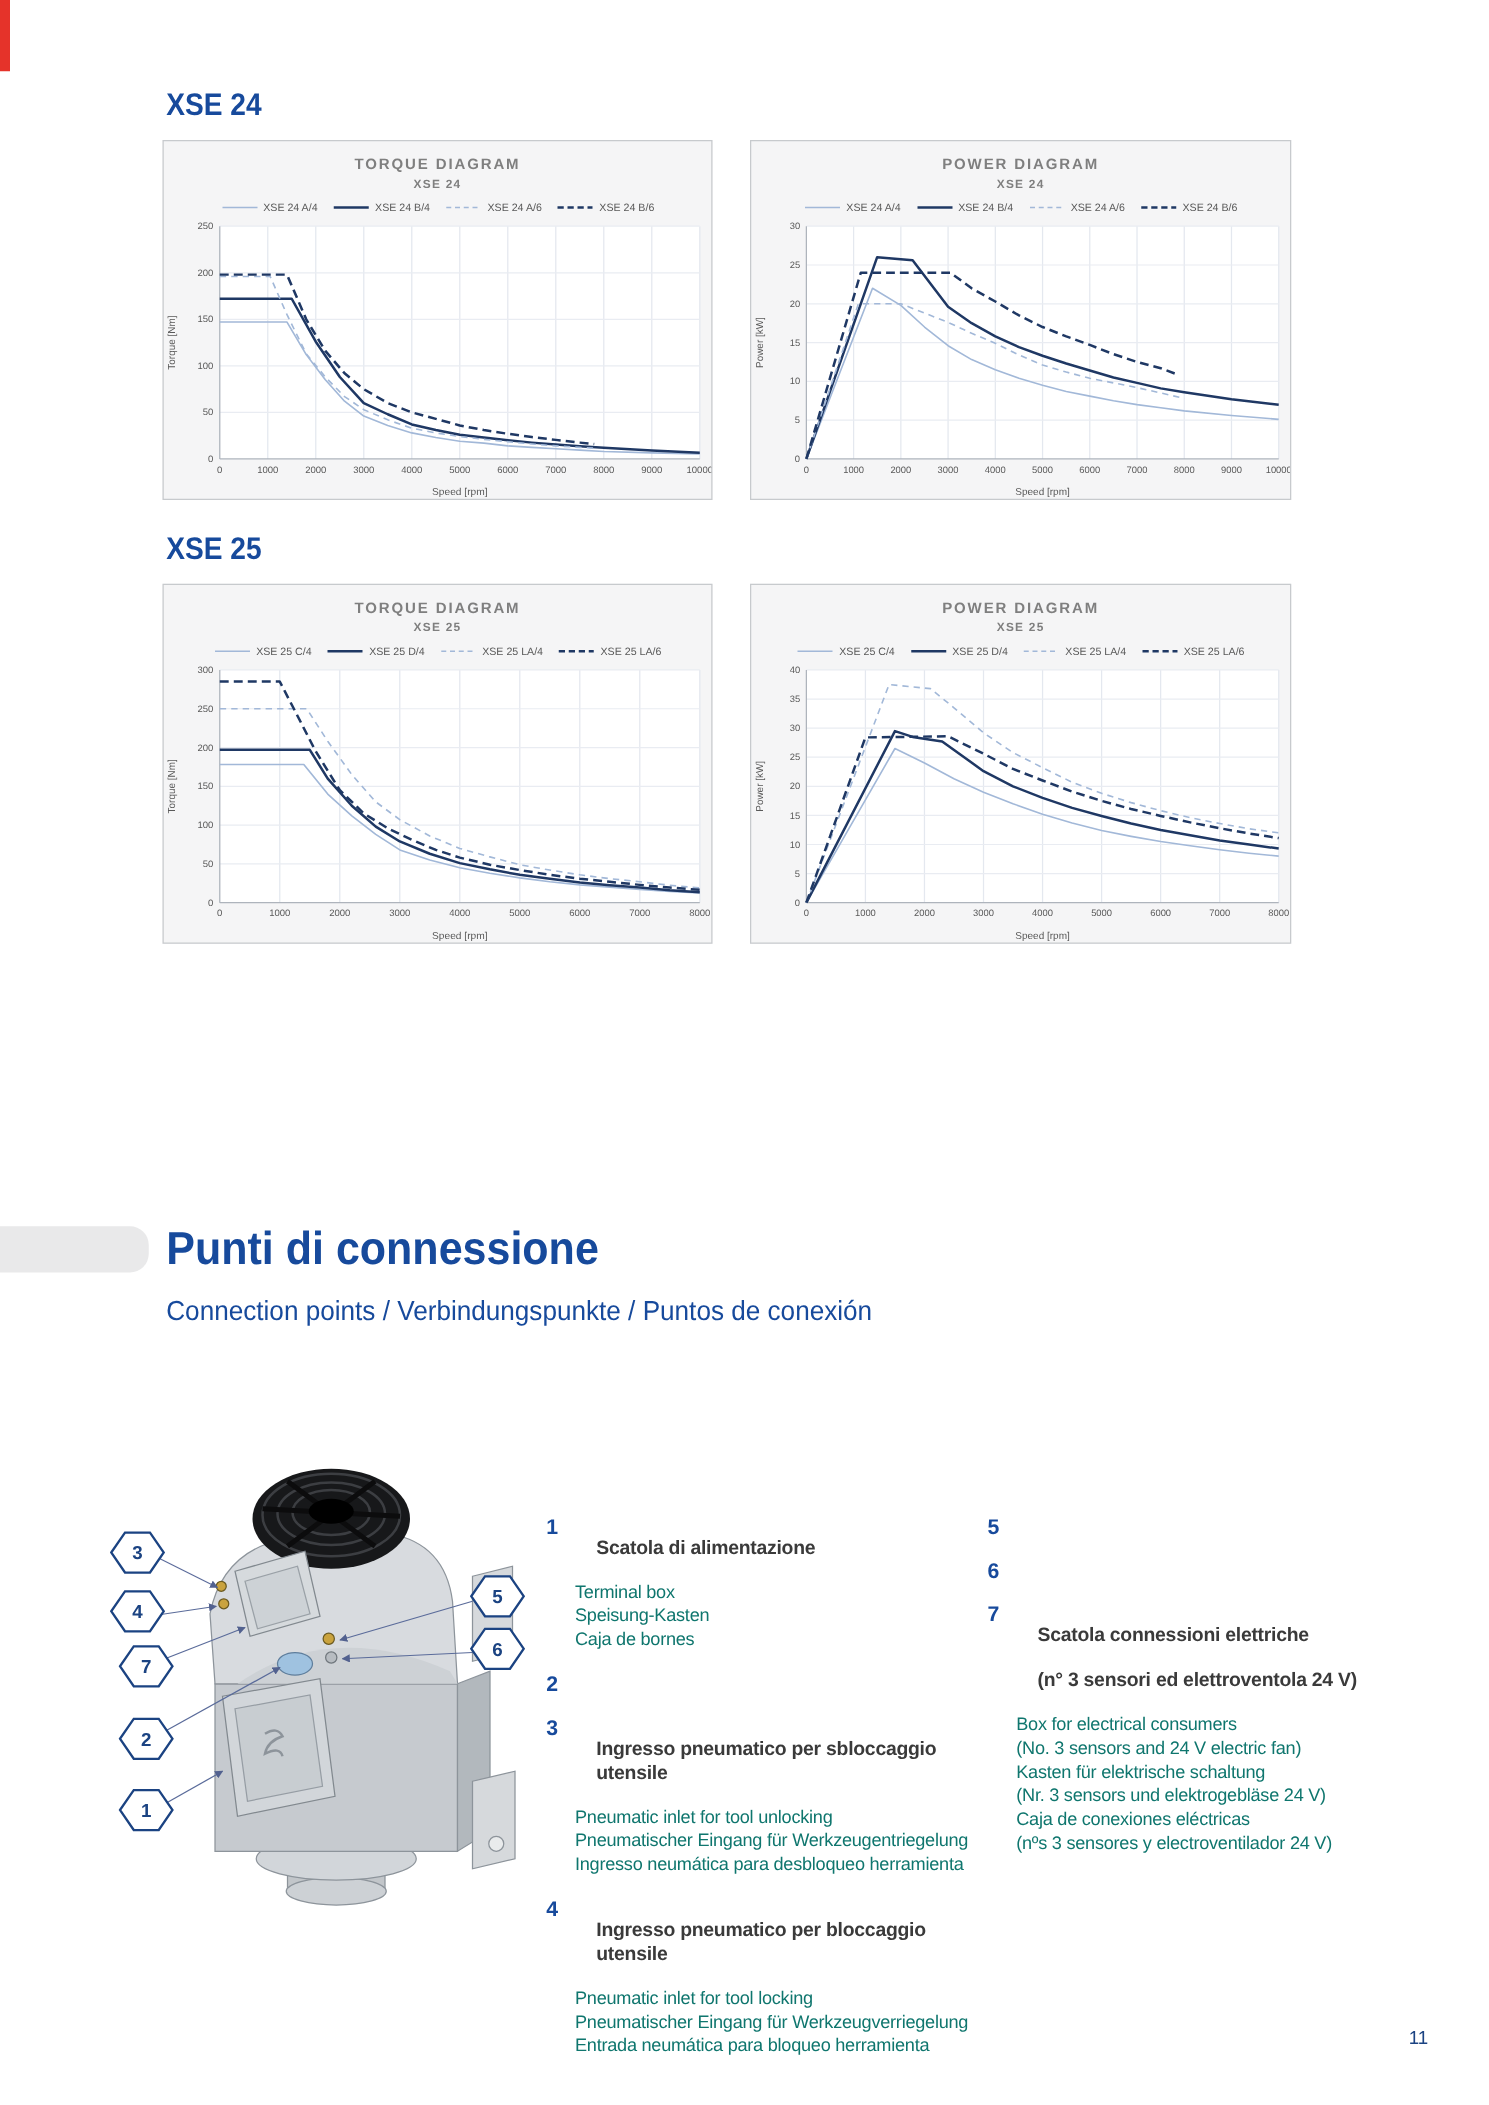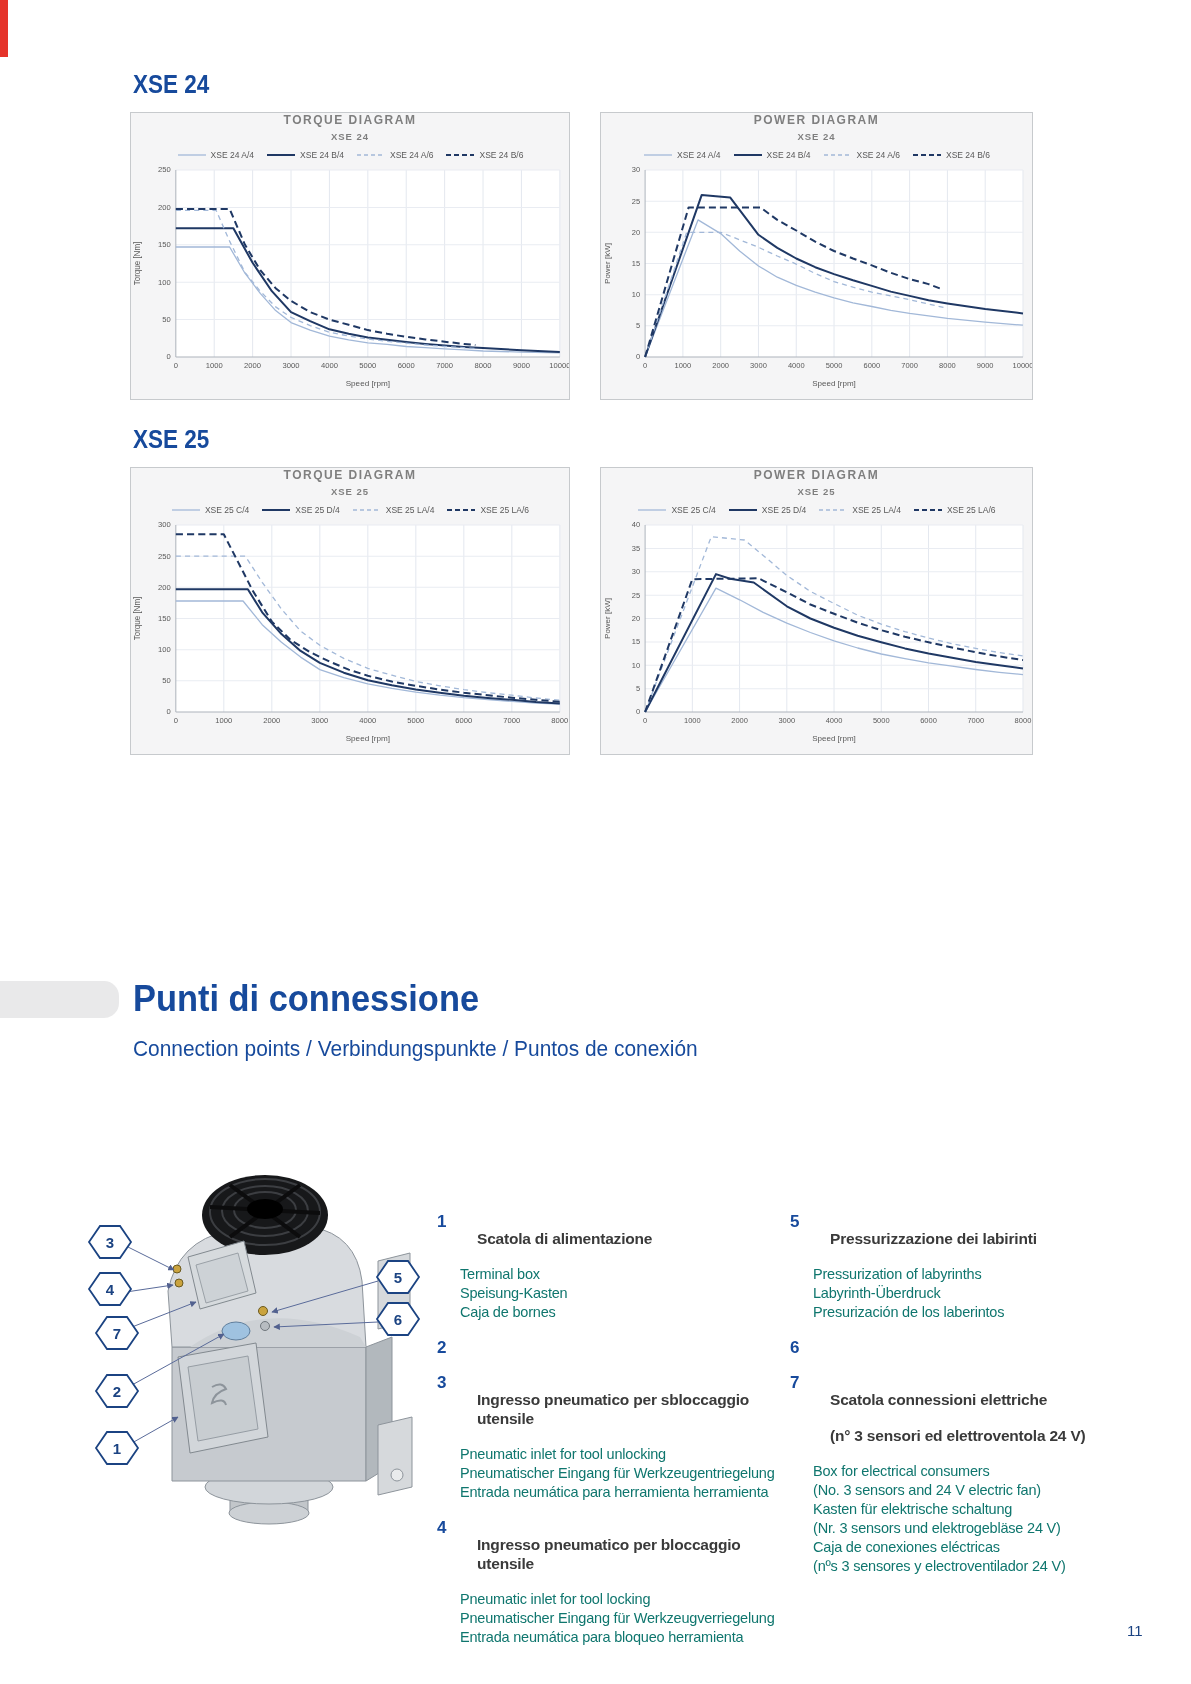--- a/index.html
+++ b/index.html
@@ -1,19 +1,19 @@
 <!DOCTYPE html>
 <html><head>
 <meta charset="utf-8">
 <style>
   html,body{margin:0;padding:0;background:#fff;}
   .page{position:relative;width:1191px;height:1684px;background:#ffffff;font-family:"Liberation Sans",sans-serif;overflow:hidden;}
   .red-mark{position:absolute;left:0;top:0;width:8px;height:57px;background:#e5332a;}
   .model-heading{position:absolute;left:133px;margin:0;font-size:25px;font-weight:bold;color:#174a9c;transform:scaleX(.9);transform-origin:left;}
-  .chart-card{position:absolute;height:288px;background:#f5f5f6;border:1px solid #c7cacd;box-sizing:border-box;display:flex;flex-direction:column;align-items:center;}
+  .chart-card{position:absolute;height:288px;background:#f5f5f6;border:1px solid #c7cacd;box-sizing:border-box;padding-top:11px;display:flex;flex-direction:column;align-items:center;}
   .ct{font-size:12px;font-weight:bold;color:#7f7f7f;letter-spacing:1.5px;}
   .cs{font-size:9.5px;font-weight:bold;color:#7f7f7f;letter-spacing:1px;margin-top:4px;}
   .lg{display:flex;gap:12px;margin-top:8px;font-size:8.5px;color:#595959;align-items:center;}
   .lgi{display:flex;align-items:center;gap:4px;}
   .plot{width:100%;height:226px;margin-top:3px;}
   .tick{font-size:7.5px;fill:#595959;}
   .alab{font-size:8px;fill:#595959;}
   .section-band{position:absolute;left:0;top:981px;width:119px;height:37px;background:#e9e9ea;border-radius:0 15px 15px 0;}
   .section-title{position:absolute;left:133px;top:978px;margin:0;font-size:37px;font-weight:bold;color:#174a9c;transform:scaleX(.93);transform-origin:left;}
   .section-subtitle{position:absolute;left:133px;top:1036px;font-size:22px;color:#174a9c;transform:scaleX(.95);transform-origin:left;}
@@ -442,42 +442,36 @@
       </div>
       <div class="cp-item">
         <span class="cp-num">2</span>
       </div>
       <div class="cp-item">
         <span class="cp-num">3</span>
         <div class="cp-body">
           <h4 class="cp-title">Ingresso pneumatico per sbloccaggio utensile</h4>
           <p class="cp-line">Pneumatic inlet for tool unlocking</p>
           <p class="cp-line">Pneumatischer Eingang für Werkzeugentriegelung</p>
-          <p class="cp-line">Entrada neumática para herramienta herramienta</p>
+          <p class="cp-line">Ingresso neumática para desbloqueo herramienta</p>
         </div>
       </div>
       <div class="cp-item">
         <span class="cp-num">4</span>
         <div class="cp-body">
           <h4 class="cp-title">Ingresso pneumatico per bloccaggio utensile</h4>
           <p class="cp-line">Pneumatic inlet for tool locking</p>
           <p class="cp-line">Pneumatischer Eingang für Werkzeugverriegelung</p>
           <p class="cp-line">Entrada neumática para bloqueo herramienta</p>
         </div>
       </div>
     </div>
   <div id="col-2" class="cp-col" style="left:790px;">
       <div class="cp-item">
         <span class="cp-num">5</span>
-        <div class="cp-body">
-          <h4 class="cp-title">Pressurizzazione dei labirinti</h4>
-          <p class="cp-line">Pressurization of labyrinths</p>
-          <p class="cp-line">Labyrinth-Überdruck</p>
-          <p class="cp-line">Presurización de los laberintos</p>
-        </div>
       </div>
       <div class="cp-item">
         <span class="cp-num">6</span>
       </div>
       <div class="cp-item">
         <span class="cp-num">7</span>
         <div class="cp-body">
           <h4 class="cp-title">Scatola connessioni elettriche</h4>
           <h4 class="cp-title">(n° 3 sensori ed elettroventola 24 V)</h4>
           <p class="cp-line">Box for electrical consumers</p>

